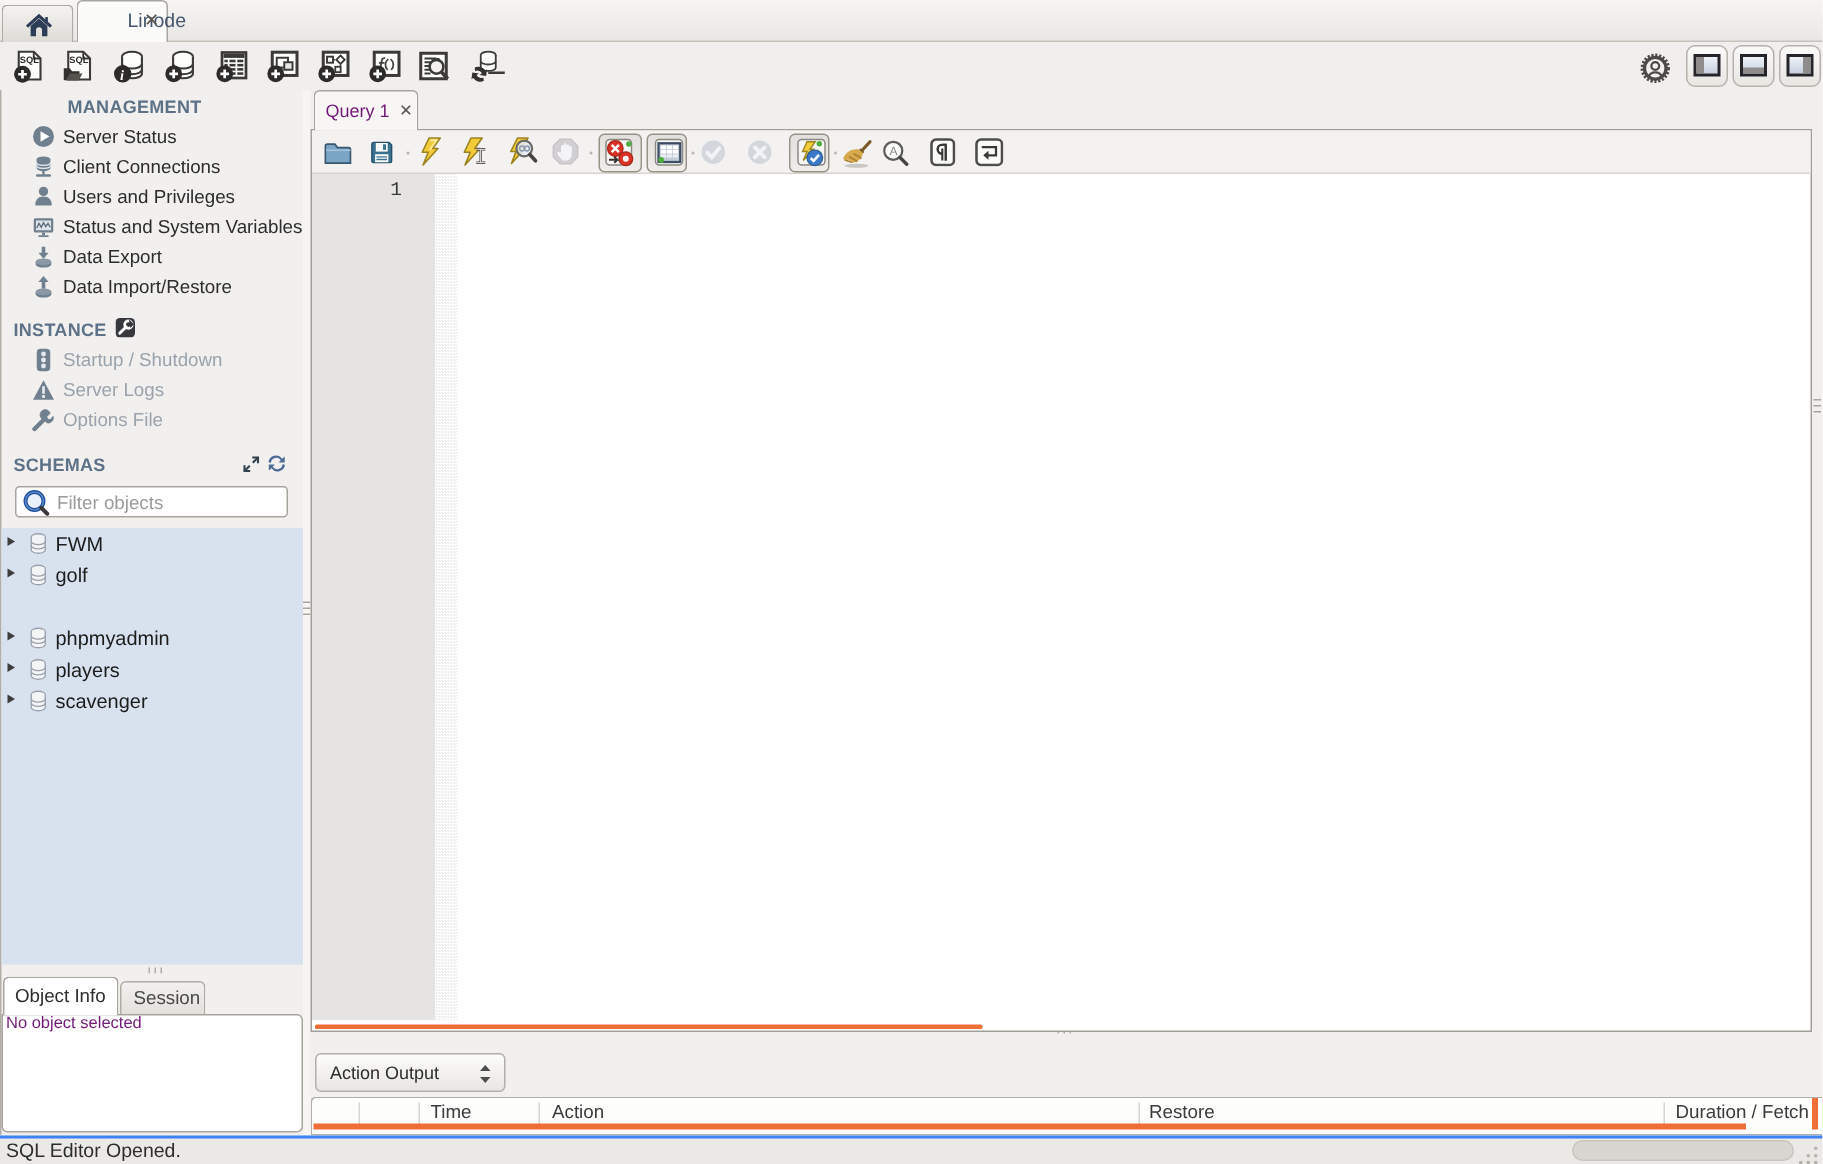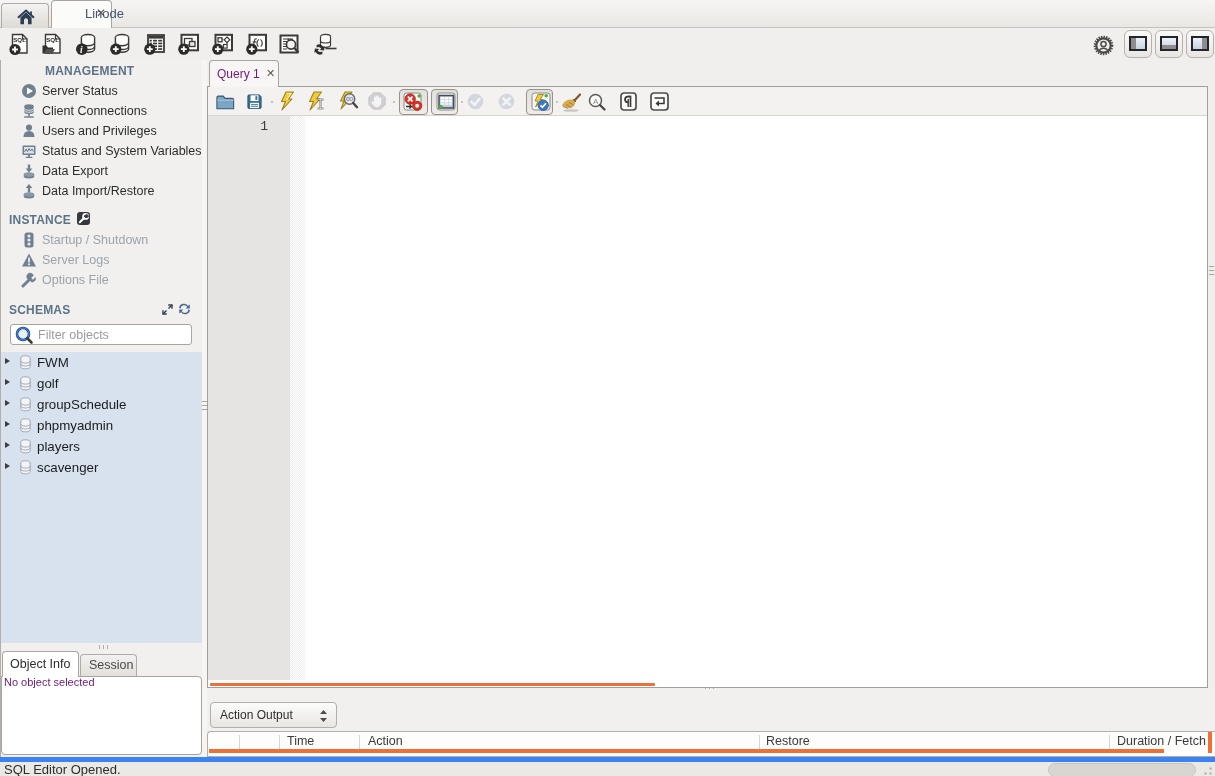--- a/index.html
+++ b/index.html
@@ -51,21 +51,21 @@
 
 #outarea{left:207px;top:689px;width:1008px;height:68px;background:#f1f0ee;}
 #aobtn{left:3px;top:13px;width:127px;height:26px;background:linear-gradient(#fcfcfb,#e8e6e2);border:1px solid #b2aea8;border-radius:4px;box-sizing:border-box;}
 #aobtn .lbl{position:absolute;left:9px;top:5px;font-size:12px;color:#2d2d2d;}
 #outtable{left:0px;top:42px;width:1008px;height:26px;background:#fdfdfc;border:1px solid #b2aea8;border-right:none;border-radius:4px 0 0 0;box-sizing:border-box;}
 .colsep{position:absolute;top:3px;width:1px;height:15px;background:#d8d5d0;}
 .colhdr{position:absolute;top:2px;font-size:12.5px;color:#3b3b3b;}
 #tblhbar{left:2px;top:60px;width:955px;height:4px;background:#ee6f38;}
 #tblvbar{left:1001px;top:43px;width:4px;height:21px;background:#ee6f38;}
 
-#statusbar{left:0;top:757px;width:1215px;height:19px;background:#ebe9e6;border-top:5px solid #3b82f6;box-sizing:border-box;}
+#statusbar{left:0;top:757px;width:1215px;height:19px;background:#ebe9e6;border-top:2px solid #3b82f6;box-sizing:border-box;}
 #statusbar .lbl{position:absolute;left:4px;top:0px;font-size:13px;color:#2d2d2d;}
 #sbpill{position:absolute;left:1048px;top:1px;width:148px;height:14px;background:#d9d6d1;border:1px solid #c9c6c1;border-radius:8px;box-sizing:border-box;}
 </style>
 </head>
 <body>
 <div id="root">
 
   <div id="tabbar" class="abs"></div>
   <div id="hometab" class="abs">
     <svg style="position:absolute;left:15px;top:5px" width="18" height="16" viewBox="0 0 22 20">
@@ -332,31 +332,20 @@
         <div class="expander"></div>
         <svg class="abs" style="left:18px;top:3px" width="13" height="15" viewBox="0 0 15 17">
           <g stroke="#9aa0ab" stroke-width="1" fill="#f2f4f6">
             <ellipse cx="7.5" cy="3.4" rx="5.4" ry="2.6"></ellipse>
             <path d="M2.1 3.4 v9.8 a5.4 2.6 0 0 0 10.8 0 v-9.8" fill="#f2f4f6"></path>
             <path d="M2.1 6.6 a5.4 2.6 0 0 0 10.8 0 M2.1 9.9 a5.4 2.6 0 0 0 10.8 0" fill="none"></path>
           </g>
         </svg>
         <span class="txt">golf</span>
       </div>
-    <div class="schemarow" style="top:42px">
-        <div class="expander"></div>
-        <svg class="abs" style="left:18px;top:3px" width="13" height="15" viewBox="0 0 15 17">
-          <g stroke="#9aa0ab" stroke-width="1" fill="#f2f4f6">
-            <ellipse cx="7.5" cy="3.4" rx="5.4" ry="2.6"></ellipse>
-            <path d="M2.1 3.4 v9.8 a5.4 2.6 0 0 0 10.8 0 v-9.8" fill="#f2f4f6"></path>
-            <path d="M2.1 6.6 a5.4 2.6 0 0 0 10.8 0 M2.1 9.9 a5.4 2.6 0 0 0 10.8 0" fill="none"></path>
-          </g>
-        </svg>
-        <span class="txt">groupSchedule</span>
-      </div>
     <div class="schemarow" style="top:63px">
         <div class="expander"></div>
         <svg class="abs" style="left:18px;top:3px" width="13" height="15" viewBox="0 0 15 17">
           <g stroke="#9aa0ab" stroke-width="1" fill="#f2f4f6">
             <ellipse cx="7.5" cy="3.4" rx="5.4" ry="2.6"></ellipse>
             <path d="M2.1 3.4 v9.8 a5.4 2.6 0 0 0 10.8 0 v-9.8" fill="#f2f4f6"></path>
             <path d="M2.1 6.6 a5.4 2.6 0 0 0 10.8 0 M2.1 9.9 a5.4 2.6 0 0 0 10.8 0" fill="none"></path>
           </g>
         </svg>
         <span class="txt">phpmyadmin</span>

